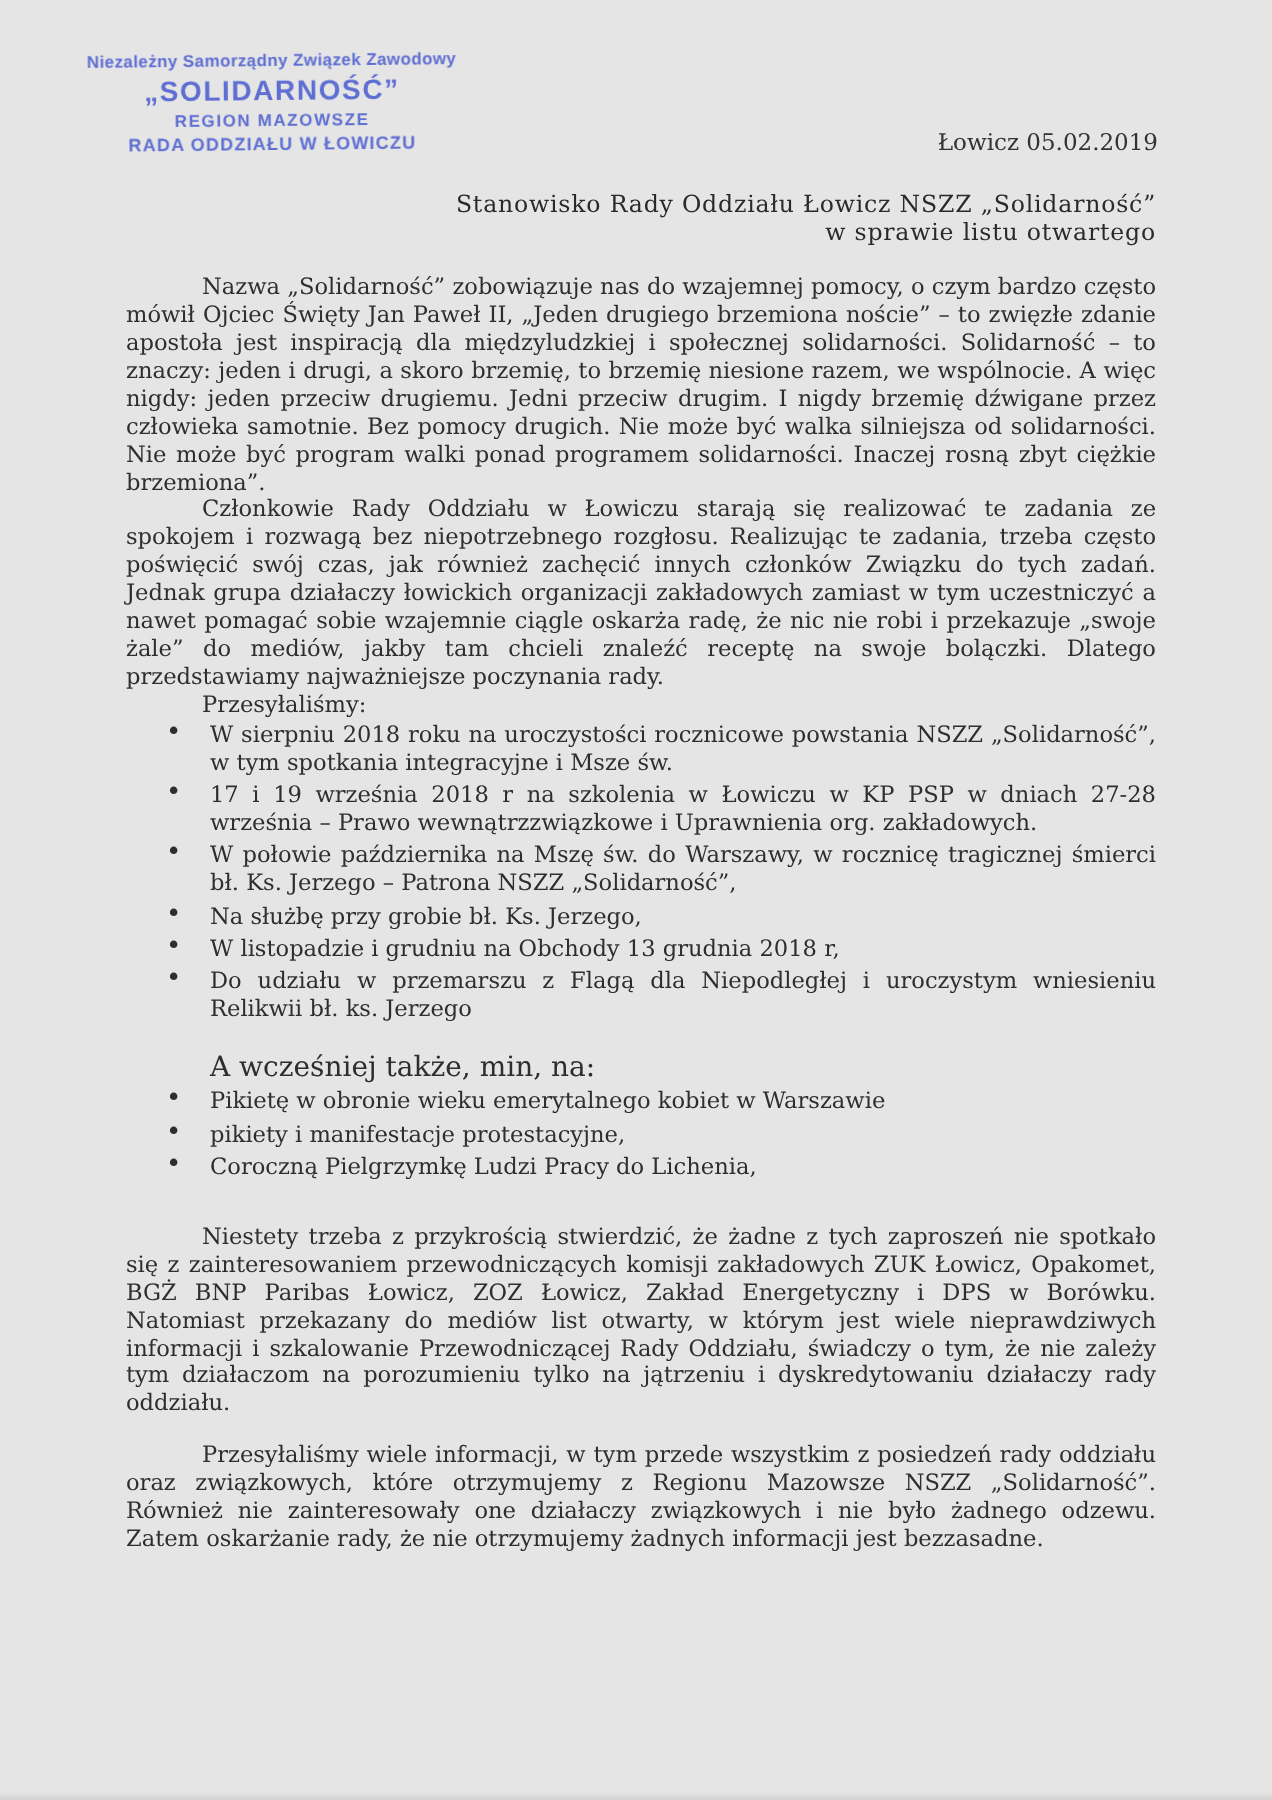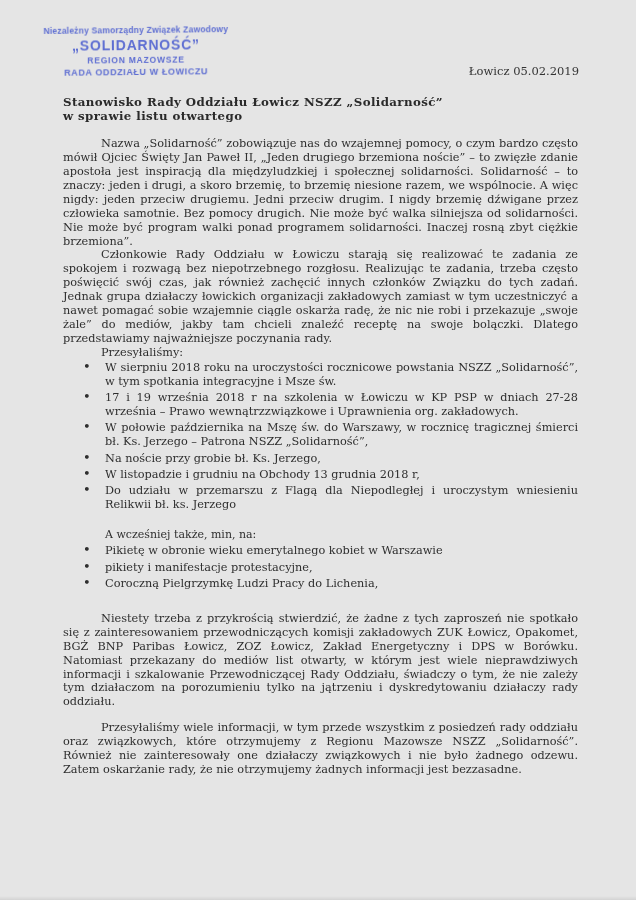--- a/index.html
+++ b/index.html
@@ -31,21 +31,21 @@
 
   .dateline {
     position:absolute; top:64px; right:57px;
     font-size:11.5px; color:#333;
   }
 
   .content {
     position:absolute; top:96px; left:63px; width:515px;
   }
   .doc-title {
-    text-align:left; font-weight:bold;
+    text-align:right; font-weight:normal;
     font-size:11.8px; line-height:13.6px;
     letter-spacing:0.4px; color:#2a2a2a;
   }
   .para {
     margin:0;
     font-size:11.3px; line-height:13.9px;
     text-align:justify;
     text-indent:38px;
   }
   .para-first { margin-top:14px; }
@@ -63,21 +63,21 @@
     text-align:justify;
     margin-bottom:2.5px;
   }
   ul.bullet-list li::before {
     content:"\2022";
     position:absolute; left:-22px; top:-1px;
     font-size:13px; color:#2e2e2e;
   }
   .earlier-label {
     padding-left:42px;
-    font-size:11px; line-height:13.9px;
+    font-size:14px; line-height:13.9px;
     margin:16px 0 2px 0;
   }
   .para-closing1 { margin-top:21px; }
   .para-closing2 { margin-top:12px; }
 
   .scan-edge-bottom {
     position:absolute; left:0; right:0; bottom:0; height:4px;
     background:linear-gradient(to bottom, rgba(0,0,0,0), rgba(0,0,0,0.08));
   }
 </style>
@@ -102,21 +102,21 @@
     </div>
 
     <p class="para para-first">Nazwa „Solidarność” zobowiązuje nas do wzajemnej pomocy, o czym bardzo często mówił Ojciec Święty Jan Paweł II, „Jeden drugiego brzemiona noście” – to zwięzłe zdanie apostoła jest inspiracją dla międzyludzkiej i społecznej solidarności. Solidarność – to znaczy: jeden i drugi, a skoro brzemię, to brzemię niesione razem, we wspólnocie. A więc nigdy: jeden przeciw drugiemu. Jedni przeciw drugim. I nigdy brzemię dźwigane przez człowieka samotnie. Bez pomocy drugich. Nie może być walka silniejsza od solidarności. Nie może być program walki ponad programem solidarności. Inaczej rosną zbyt ciężkie brzemiona”.</p>
     <p class="para">Członkowie Rady Oddziału w Łowiczu starają się realizować te zadania ze spokojem i rozwagą bez niepotrzebnego rozgłosu. Realizując te zadania, trzeba często poświęcić swój czas, jak również zachęcić innych członków Związku do tych zadań. Jednak grupa działaczy łowickich organizacji zakładowych zamiast w tym uczestniczyć a nawet pomagać sobie wzajemnie ciągle oskarża radę, że nic nie robi i przekazuje „swoje żale” do mediów, jakby tam chcieli znaleźć receptę na swoje bolączki. Dlatego przedstawiamy najważniejsze poczynania rady.</p>
     <p class="invite-label">Przesyłaliśmy:</p>
 
     <ul class="bullet-list">
       <li>W sierpniu 2018 roku na uroczystości rocznicowe powstania NSZZ „Solidarność”, w tym spotkania integracyjne i Msze św.</li>
       <li>17 i 19 września 2018 r na szkolenia w Łowiczu w KP PSP w dniach 27-28 września – Prawo wewnątrzzwiązkowe i Uprawnienia org. zakładowych.</li>
       <li>W połowie października na Mszę św. do Warszawy, w rocznicę tragicznej śmierci bł. Ks. Jerzego – Patrona NSZZ „Solidarność”,</li>
-      <li>Na noście przy grobie bł. Ks. Jerzego,</li>
+      <li>Na służbę przy grobie bł. Ks. Jerzego,</li>
       <li>W listopadzie i grudniu na Obchody 13 grudnia 2018 r,</li>
       <li>Do udziału w przemarszu z Flagą dla Niepodległej i uroczystym wniesieniu Relikwii bł. ks. Jerzego</li>
     </ul>
 
     <div class="earlier-label">A wcześniej także, min, na:</div>
 
     <ul class="bullet-list">
       <li>Pikietę w obronie wieku emerytalnego kobiet w Warszawie</li>
       <li>pikiety i manifestacje protestacyjne,</li>
       <li>Coroczną Pielgrzymkę Ludzi Pracy do Lichenia,</li>

